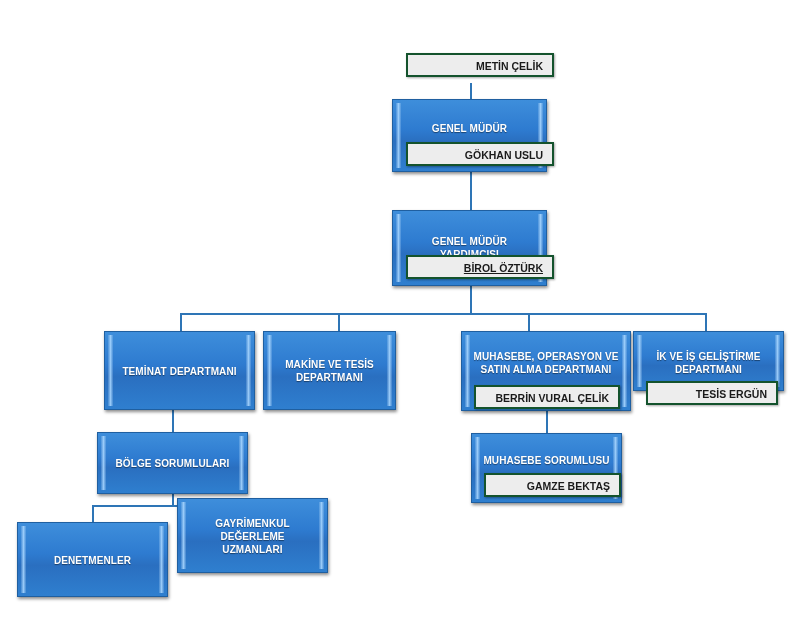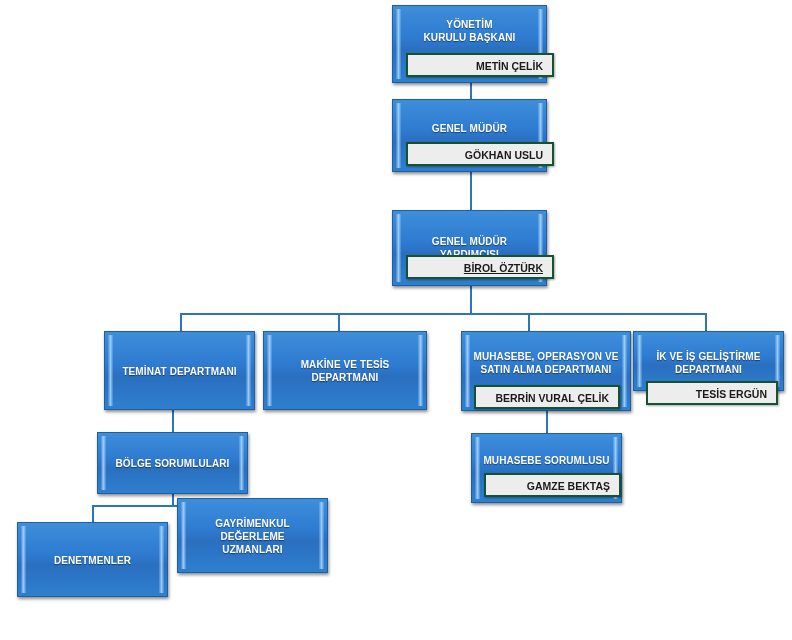--- a/index.html
+++ b/index.html
@@ -117,41 +117,37 @@
 
   <div class="conn v" style="left:172px; top:410px; height:22px;"></div>
 
   <div class="conn v" style="left:172px; top:494px; height:12px;"></div>
   <div class="conn h" style="left:92px; top:505px; width:162px;"></div>
   <div class="conn v" style="left:92px; top:505px; height:17px;"></div>
   <div class="conn v" style="left:252px; top:505px; height:17px;"></div>
 
   <div class="conn v" style="left:546px; top:411px; height:22px;"></div>
 
-  <div class="node has-plate two-line" style="left:392px; top:5px; width:155px; height:78px;">
-    <div class="node-title">YÖNETİM
-KURULU BAŞKANI</div>
-  </div>
   <div class="plate" style="left:406px; top:53px; width:148px;">METİN ÇELİK</div>
 
   <div class="node has-plate" style="left:392px; top:99px; width:155px; height:73px;">
     <div class="node-title" style="top:22px;">GENEL MÜDÜR</div>
   </div>
   <div class="plate" style="left:406px; top:142px; width:148px;">GÖKHAN USLU</div>
 
   <div class="node has-plate" style="left:392px; top:210px; width:155px; height:76px;">
     <div class="node-title" style="top:24px;">GENEL MÜDÜR YARDIMCISI</div>
   </div>
   <div class="plate" style="left:406px; top:255px; width:148px;text-decoration:underline;">BİROL ÖZTÜRK</div>
 
   <div class="node no-plate" style="left:104px; top:331px; width:151px; height:79px;">
     <div class="node-title">TEMİNAT DEPARTMANI</div>
   </div>
 
-  <div class="node no-plate" style="left:263px; top:331px; width:164px; height:79px;">
+  <div class="node no-plate" style="left:263px; top:331px; width:133px; height:79px;">
     <div class="node-title">MAKİNE VE TESİS DEPARTMANI</div>
   </div>
 
   <div class="node has-plate two-line" style="left:461px; top:331px; width:170px; height:80px;">
     <div class="node-title" style="top:18px;">MUHASEBE, OPERASYON VE
 SATIN ALMA DEPARTMANI</div>
   </div>
   <div class="plate" style="left:474px; top:385px; width:146px;">BERRİN VURAL ÇELİK</div>
 
   <div class="node has-plate two-line" style="left:633px; top:331px; width:151px; height:60px;">

